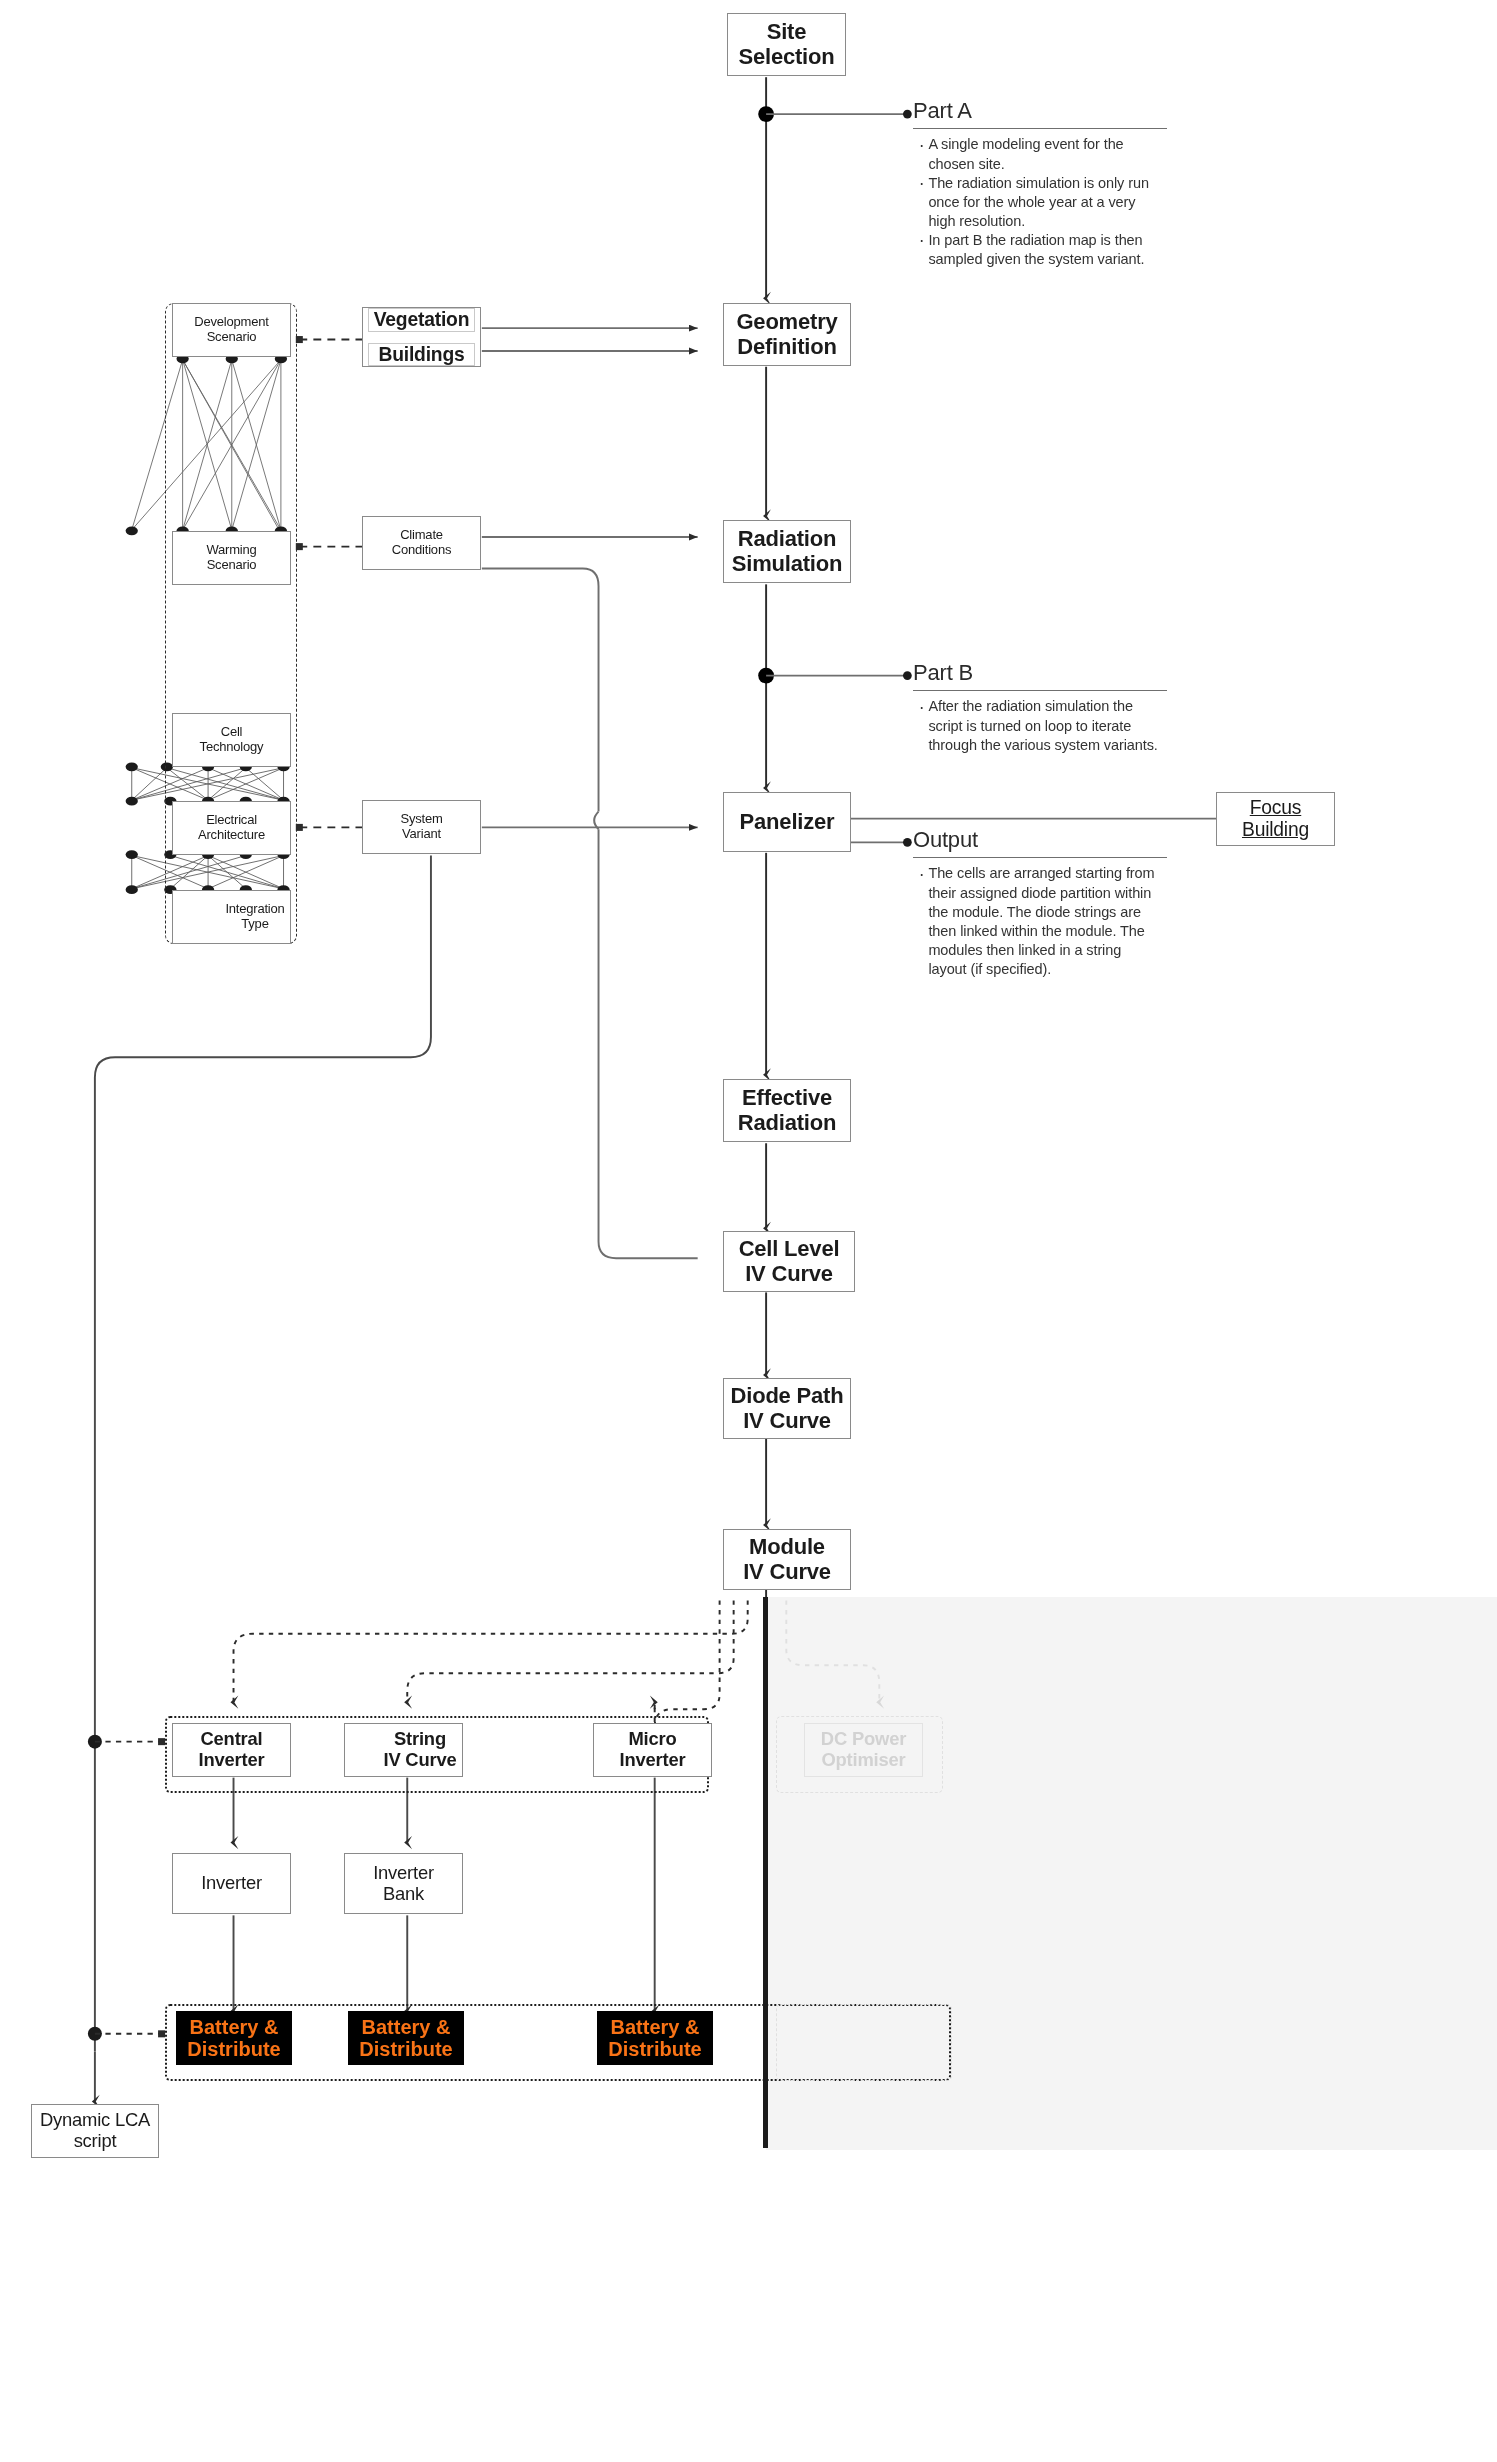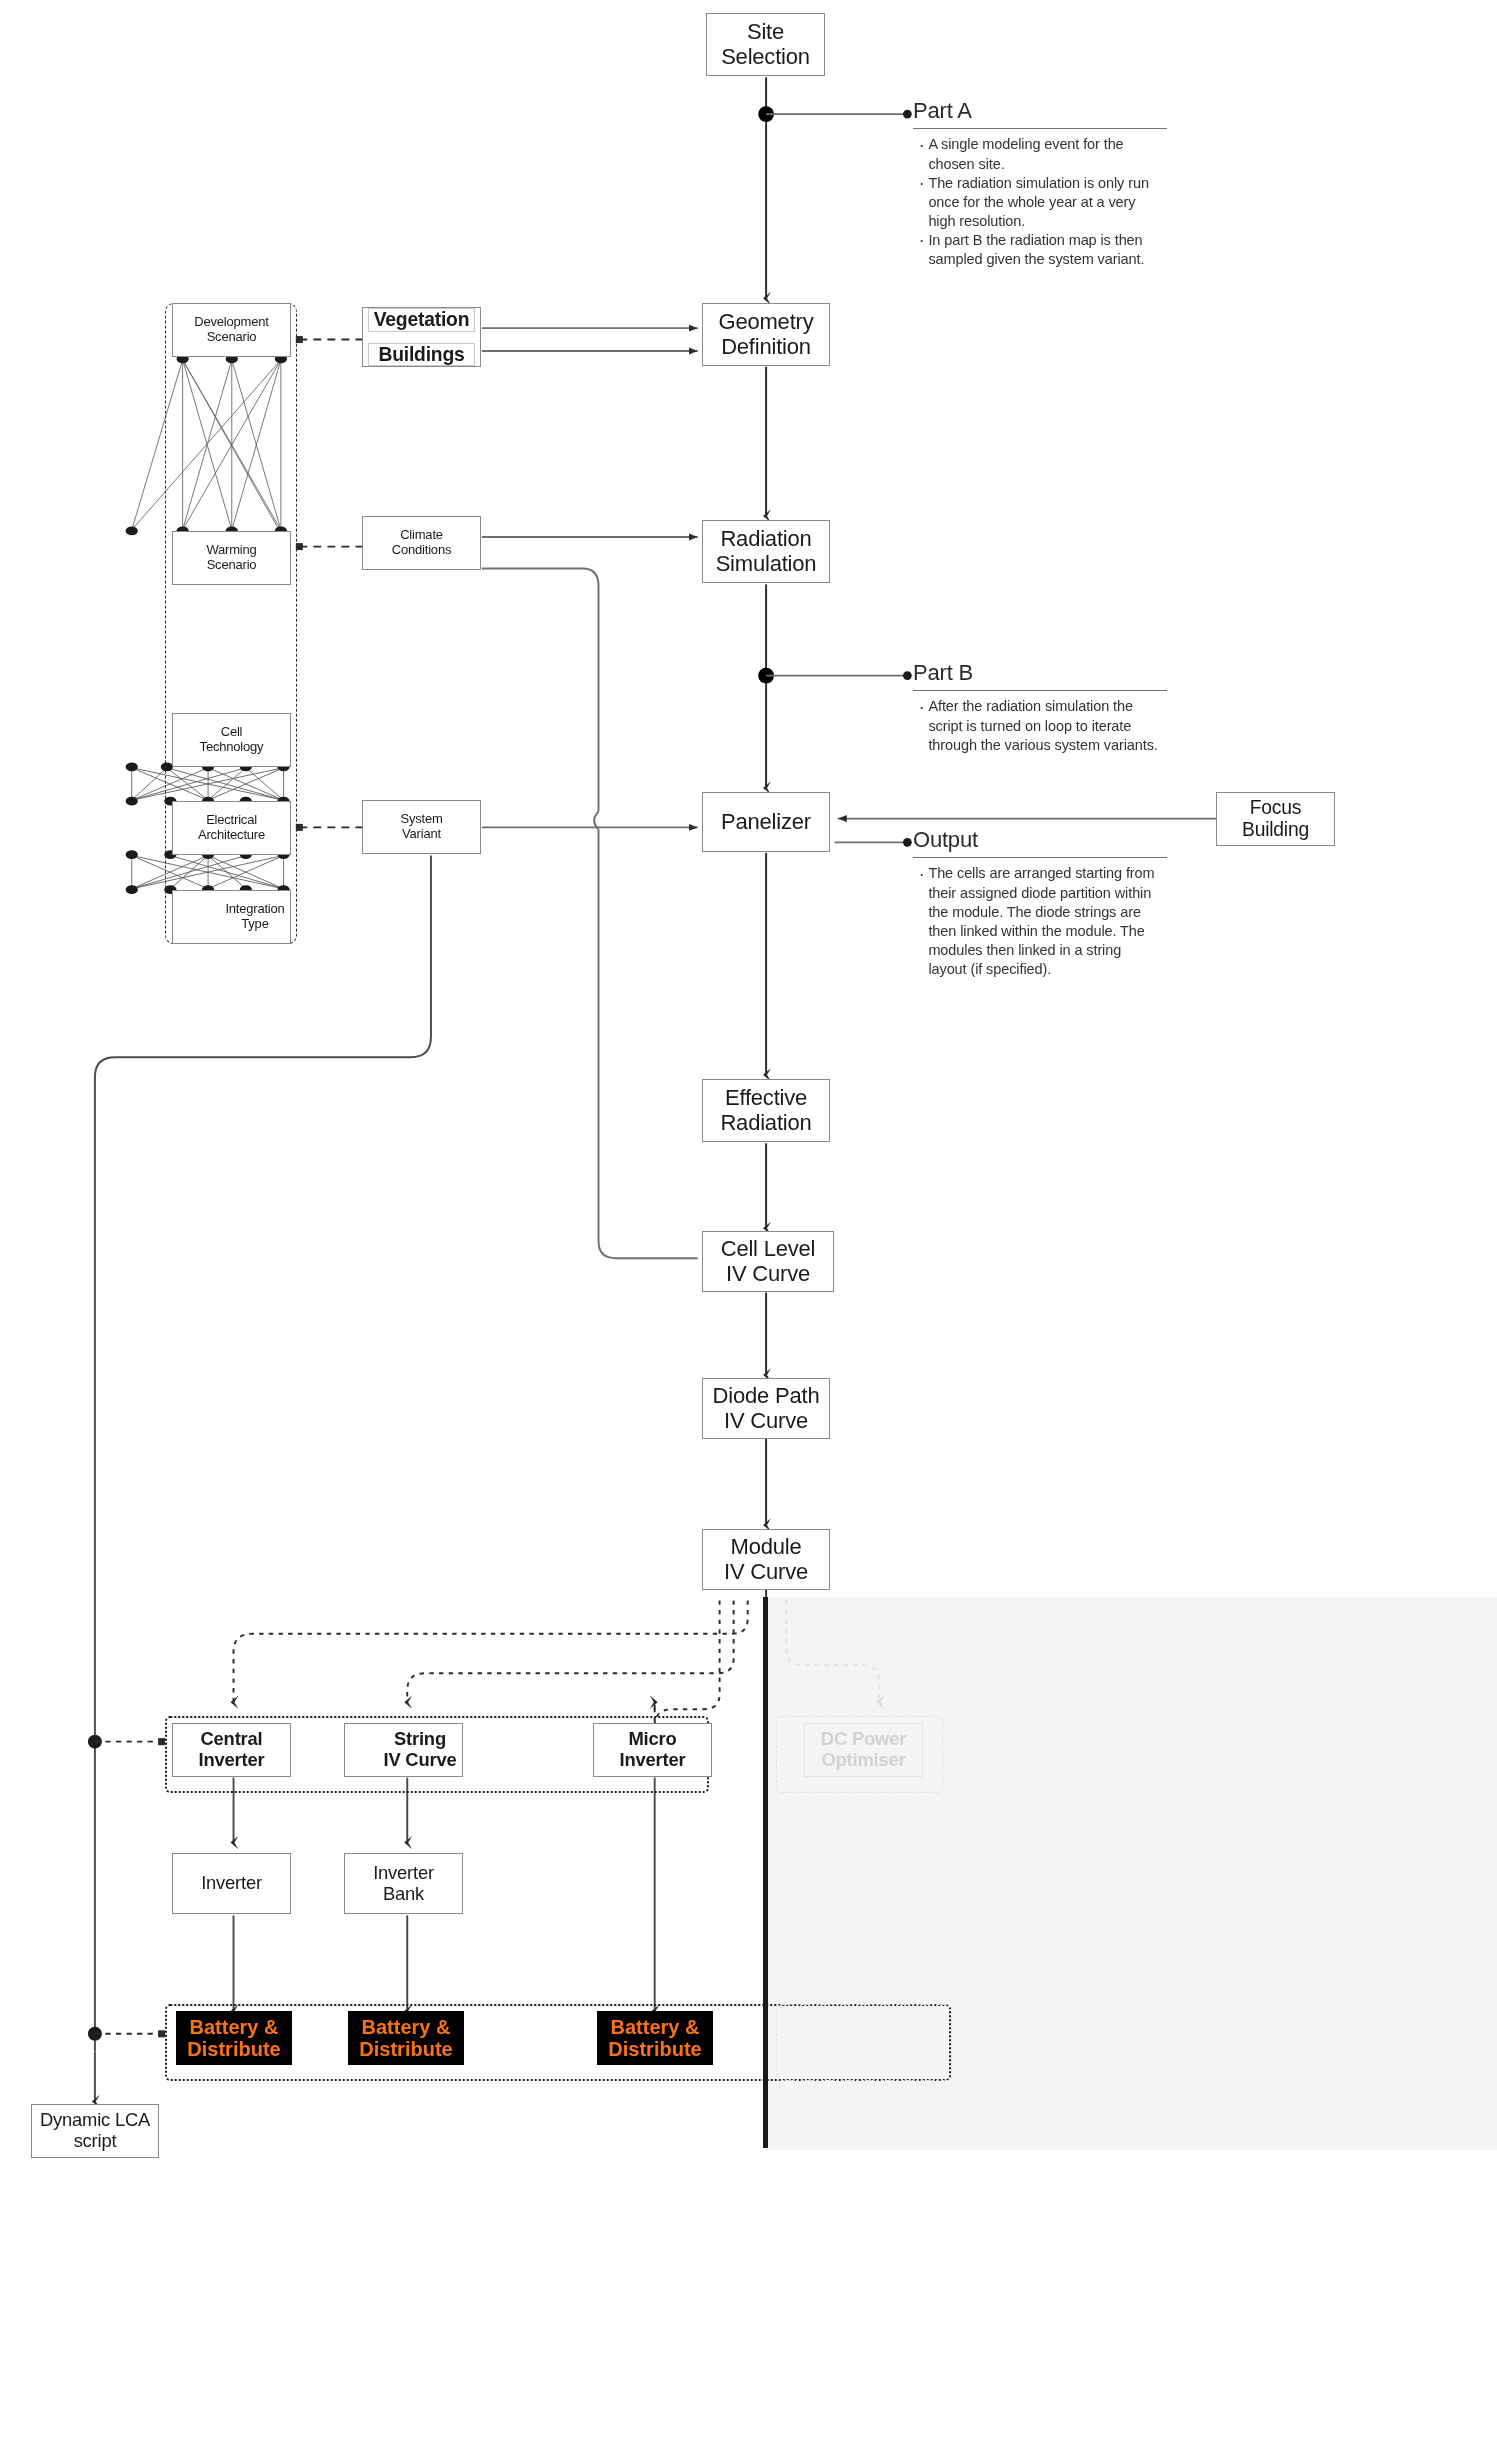--- a/index.html
+++ b/index.html
@@ -8,21 +8,21 @@
        -webkit-font-smoothing:antialiased;}
   #stage{position:absolute;left:0;top:0;width:1498px;height:2462px;overflow:hidden;}
   svg#wires{position:absolute;left:0;top:0;width:1498px;height:2462px;pointer-events:none;}
 
   
   .node{position:absolute;box-sizing:border-box;border:1.8px solid #8a8a8a;
         background:#ffffff;display:flex;align-items:center;justify-content:center;
         text-align:center;line-height:1.12;color:#1b1b1b;z-index:5;}
   .node .lbl{display:block;white-space:pre-line;}
 
-  .n-big{font-size:22px;font-weight:400;letter-spacing:-0.2px;}
+  .n-big{font-size:22px;font-weight:700;letter-spacing:-0.2px;margin-left:21px;}
   .n-med{font-size:13px;font-weight:400;letter-spacing:-0.2px;}
   .n-sm{font-size:18.4px;font-weight:600;letter-spacing:-0.2px;}
   .n-reg{font-size:19.3px;font-weight:400;letter-spacing:-0.2px;}
   .n-thin{font-size:18.4px;font-weight:400;letter-spacing:-0.2px;}
 
   .inv{background:#000000;color:#f97316;border:1.8px solid #000000;
        font-size:20px;font-weight:600;}
 
   .ghost{border:1.8px solid #e3e3e3;background:transparent;color:#d2d2d2;}
 
@@ -291,21 +291,21 @@
     <span class="lbl">Geometry
 Definition</span>
   </div>
   <div class="node n-big" style="left:702px;top:520px;width:128px;height:63px;">
     <span class="lbl">Radiation
 Simulation</span>
   </div>
   <div class="node n-big" style="left:702px;top:792px;width:128px;height:60px;">
     <span class="lbl">Panelizer</span>
   </div>
-  <div class="node n-reg" style="left:1216px;top:792px;width:119px;height:54px;">
+  <div class="node n-reg" style="left:1216px;top:792px;width:119px;height:54px;text-decoration:underline;">
     <span class="lbl">Focus
 Building</span>
   </div>
 
   <div class="node n-big" style="left:702px;top:1079px;width:128px;height:63px;">
     <span class="lbl">Effective
 Radiation</span>
   </div>
   <div class="node n-big" style="left:702px;top:1231px;width:132px;height:61px;">
     <span class="lbl">Cell Level

